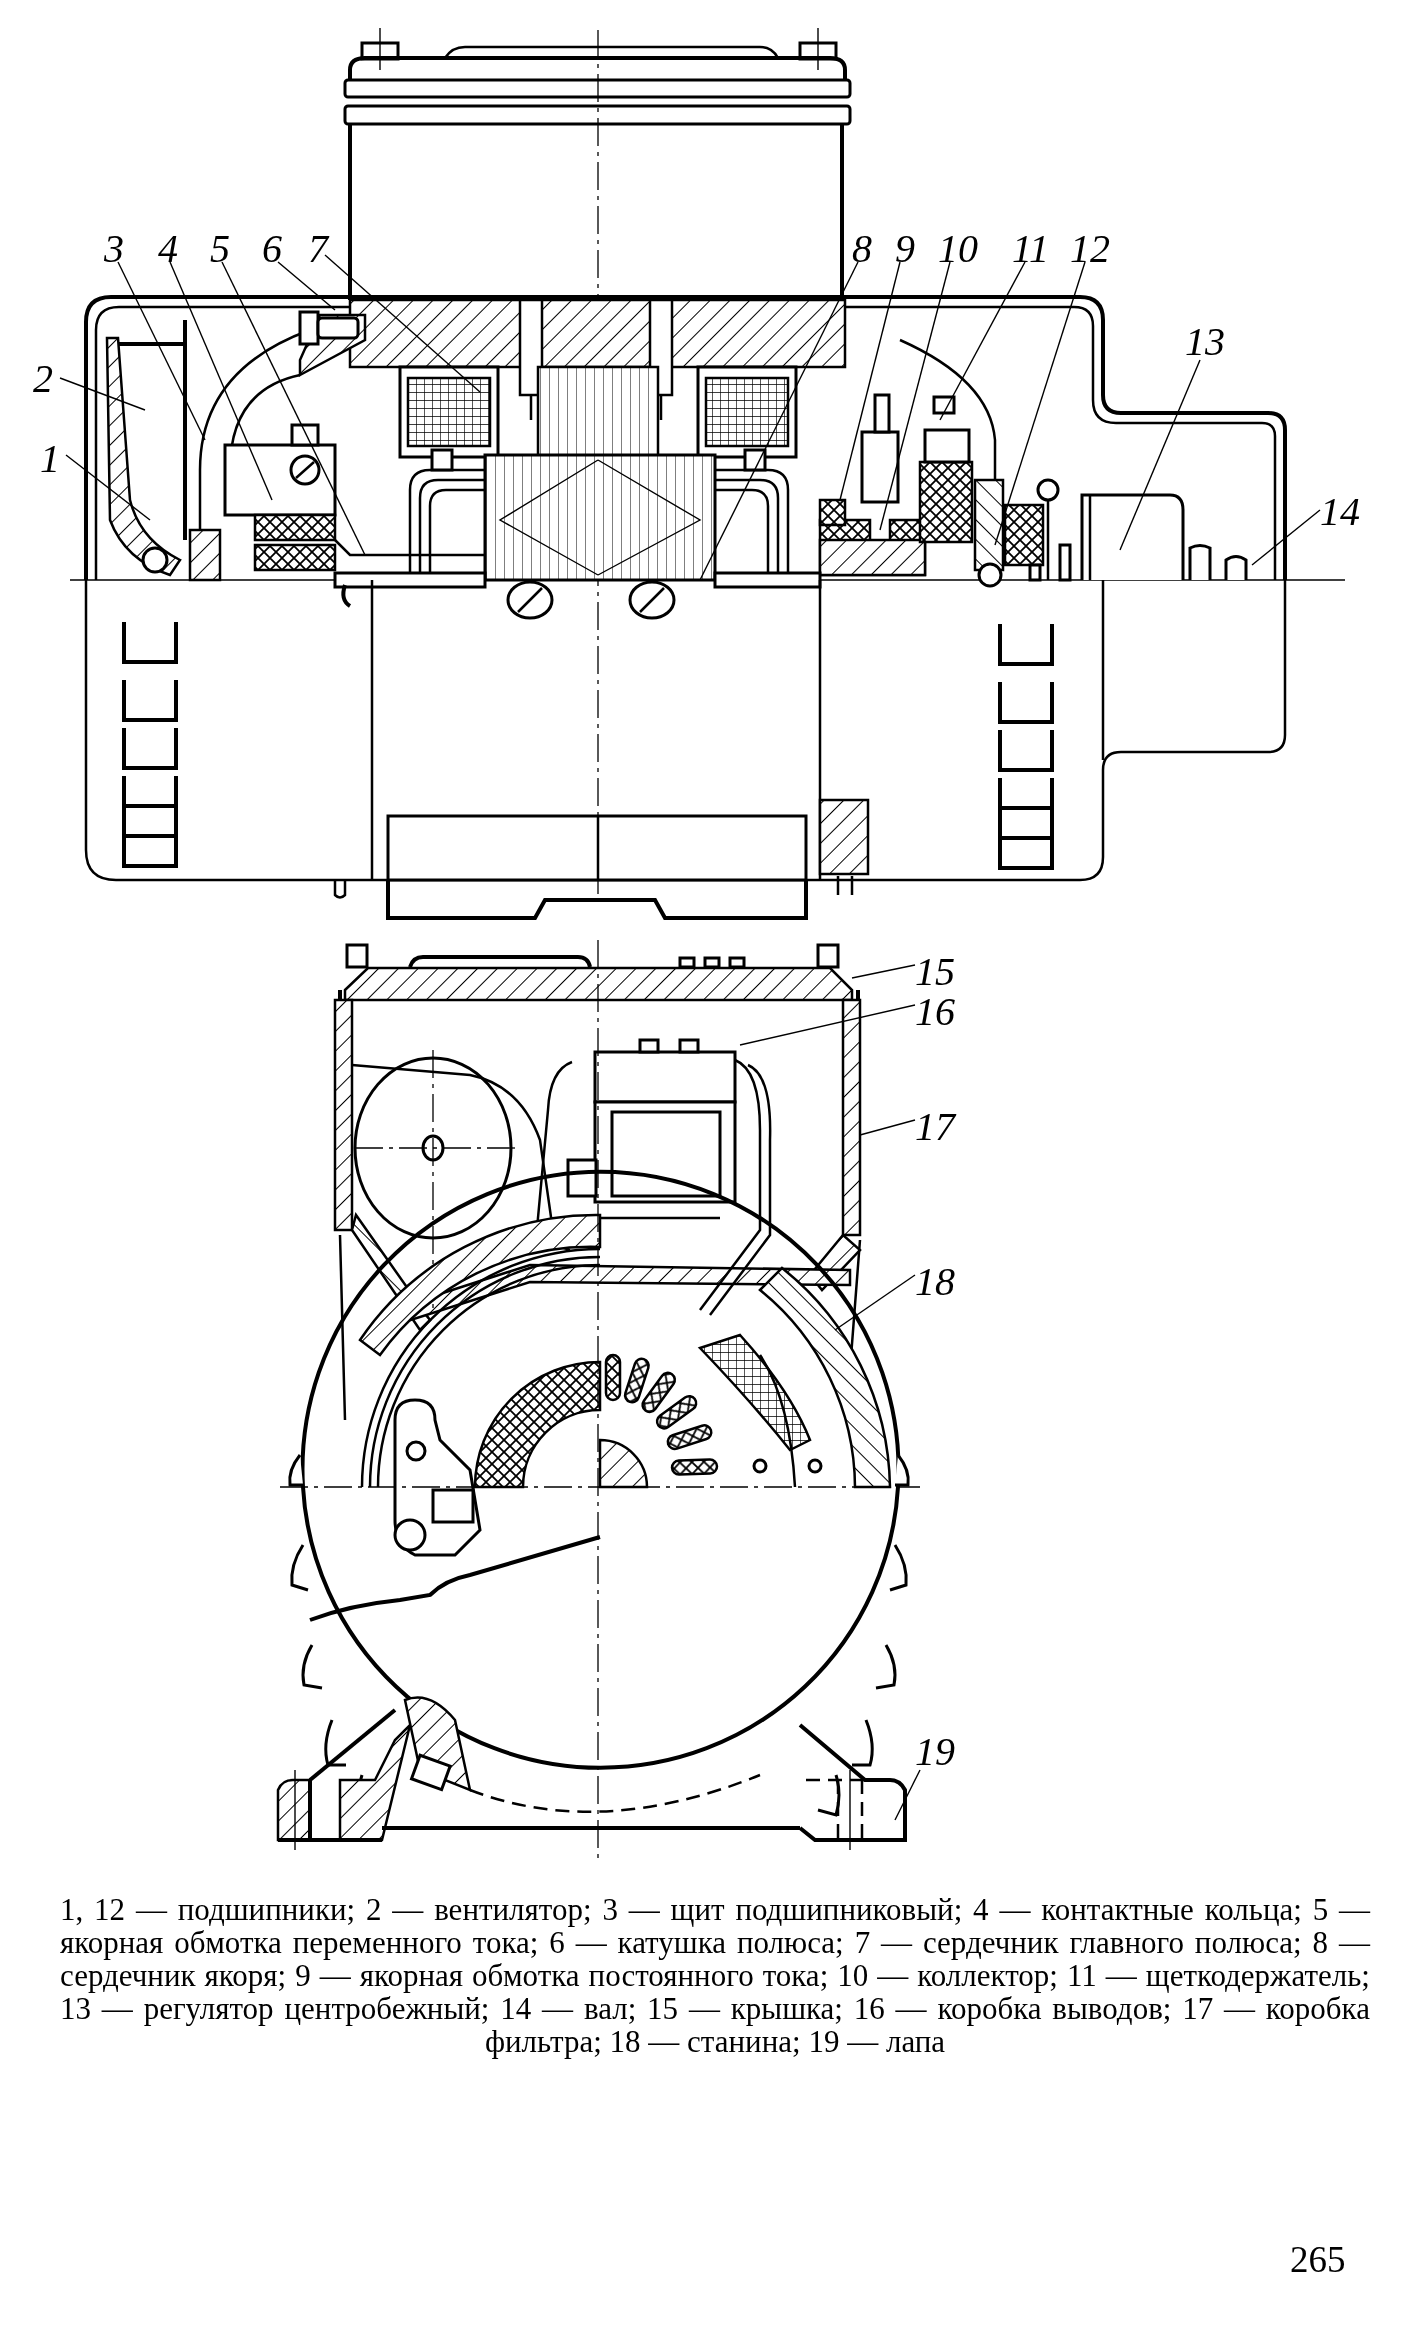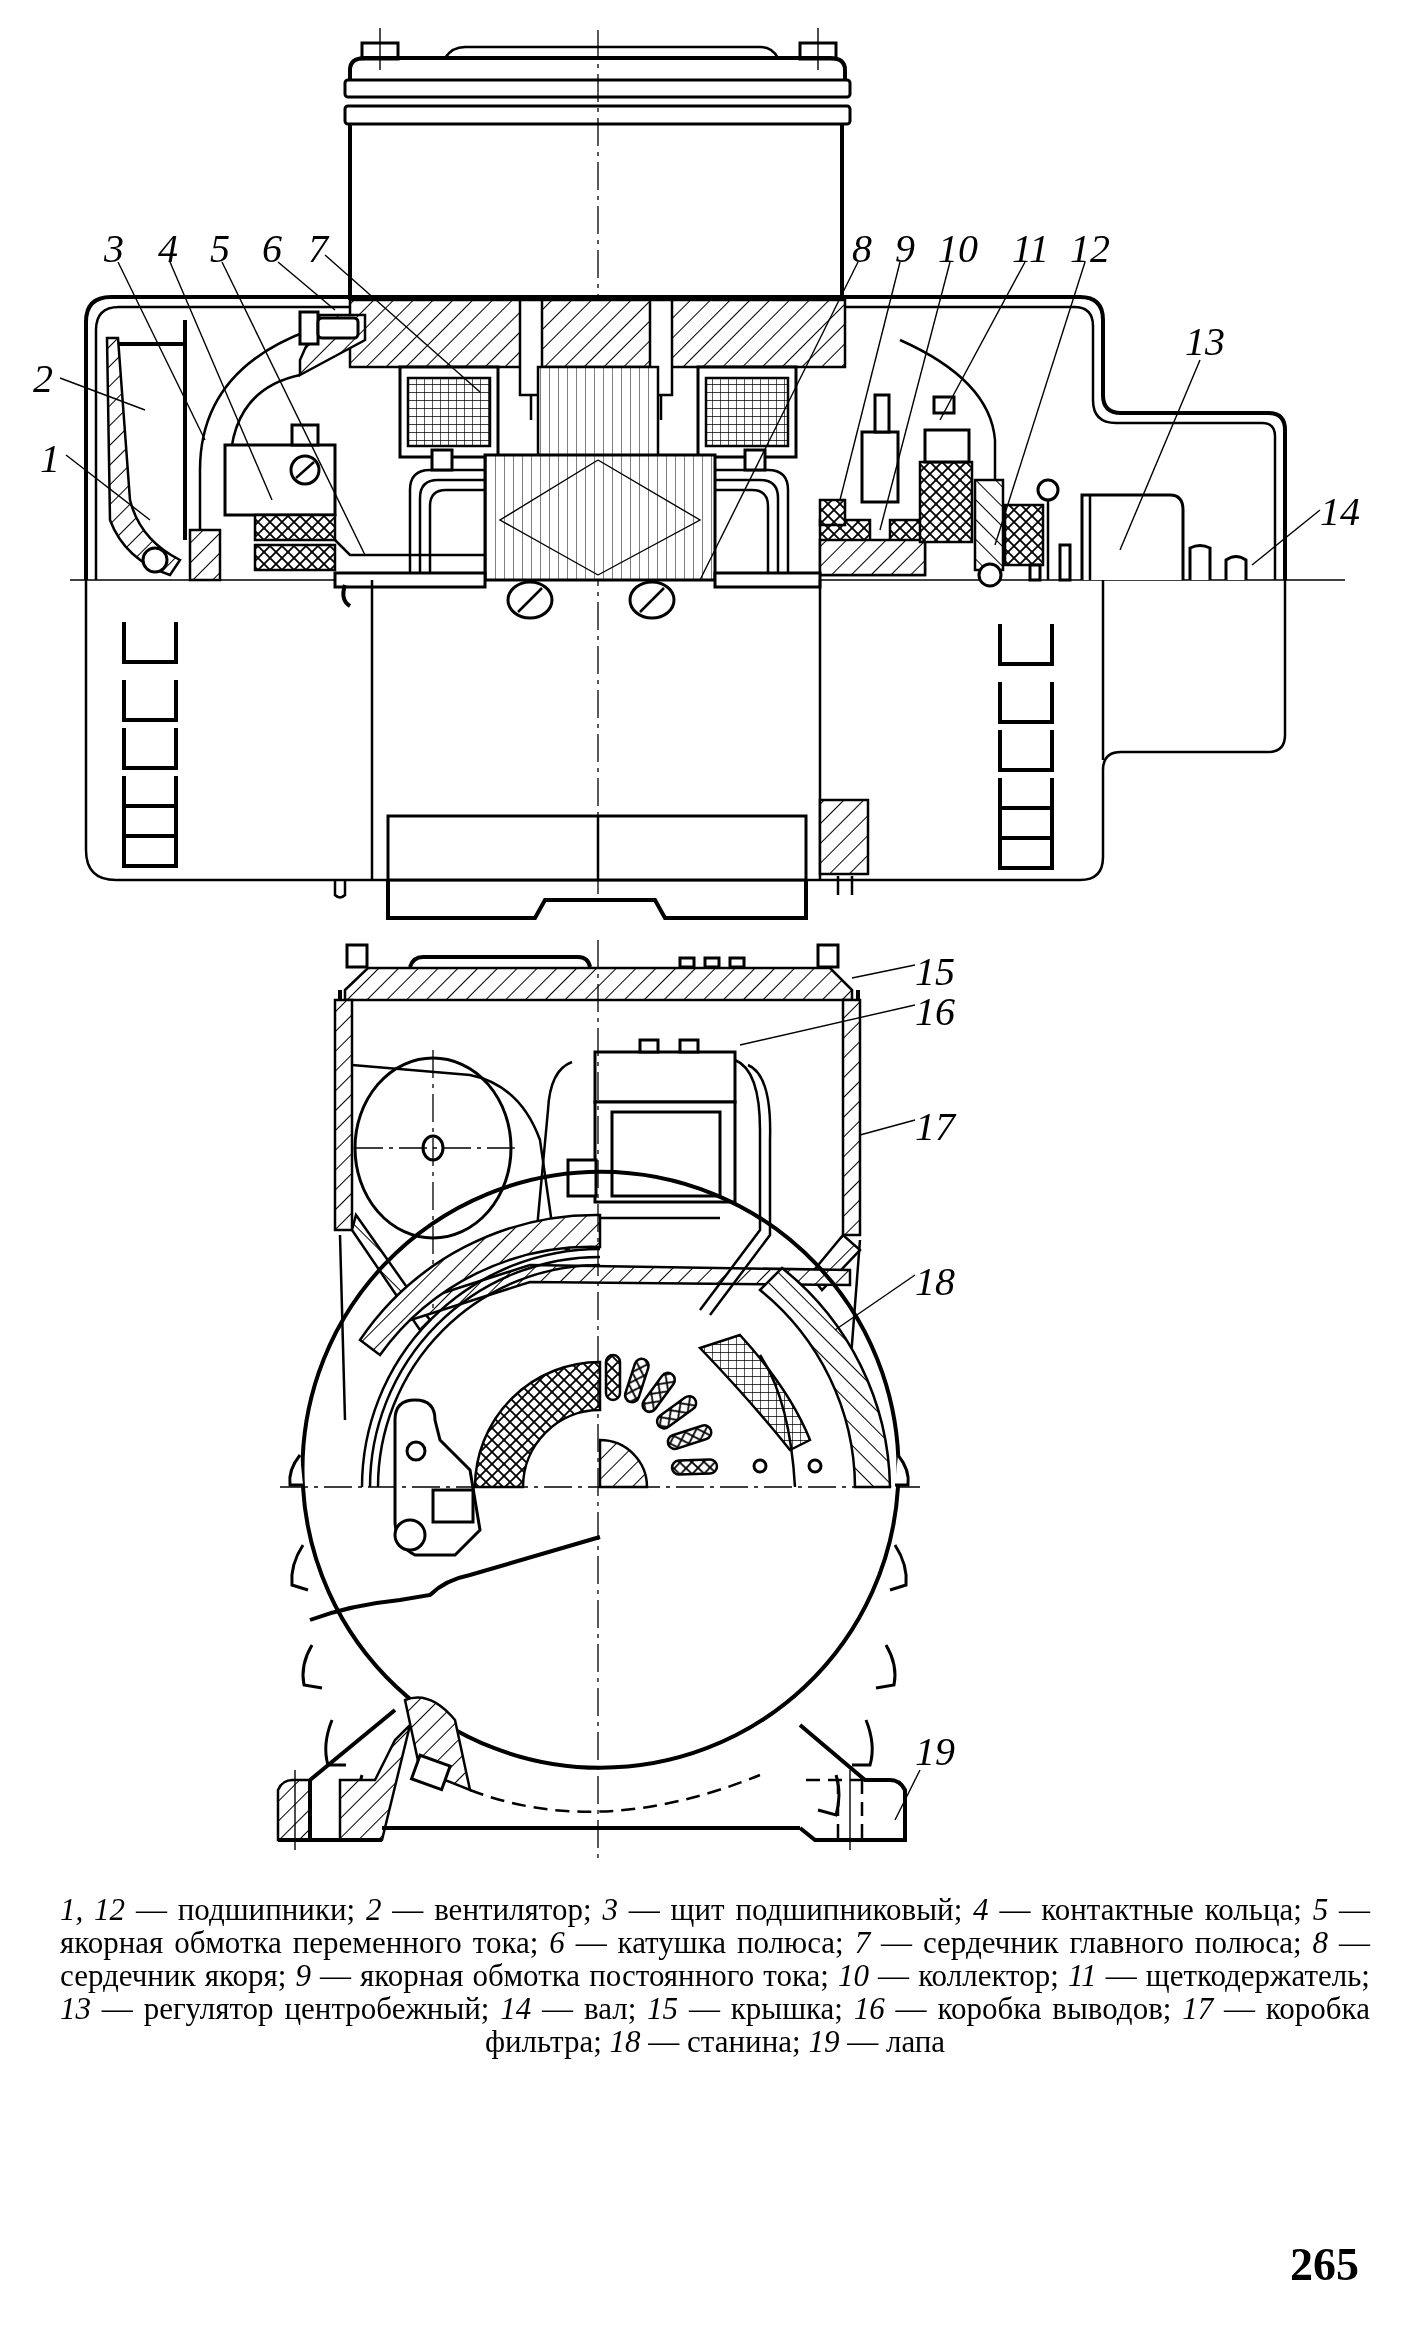--- a/index.html
+++ b/index.html
@@ -14,22 +14,22 @@
   .center { stroke: #000; stroke-width: 1.3; stroke-dasharray: 28 6 4 6; fill: none; }
   .dash { stroke: #000; stroke-width: 2.5; stroke-dasharray: 14 8; fill: none; }
   .hatch { fill: url(#hatch); stroke: #000; stroke-width: 2.5; }
   .hatch2 { fill: url(#hatch2); stroke: #000; stroke-width: 2.5; }
   .mesh { fill: url(#mesh); stroke: #000; stroke-width: 2.5; }
   .grid { fill: url(#grid); stroke: #000; stroke-width: 2.5; }
   .white { fill: #fff; stroke: #000; stroke-width: 3; }
   #caption { position: absolute; left: 60px; top: 1893px; width: 1320px; }
   #fig-title { text-align: center; font-size: 37px; line-height: 44px; margin: 0 0 4px 24px; }
   #fig-legend { font-size: 31px; line-height: 33px; text-align: justify; text-align-last: center; margin: 0 10px 0 0; }
-  #fig-legend .num { font-style: italic; }
-  #page-number { position: absolute; left: 1290px; top: 2238px; font-size: 46px; font-weight: bold; }
+  #fig-legend .num { }
+  #page-number { position: absolute; left: 1290px; top: 2238px; font-size: 37px; font-weight: normal; }
 </style>
 </head>
 <body>
 
 <svg id="drawing" width="1417" height="1890" viewBox="0 0 1417 1890" xmlns="http://www.w3.org/2000/svg">
   <defs>
     <pattern id="hatch" patternUnits="userSpaceOnUse" width="14" height="14" patternTransform="rotate(45)">
       <rect width="14" height="14" fill="#fff"></rect>
       <line x1="0" y1="0" x2="0" y2="14" stroke="#000" stroke-width="2"></line>
     </pattern>

